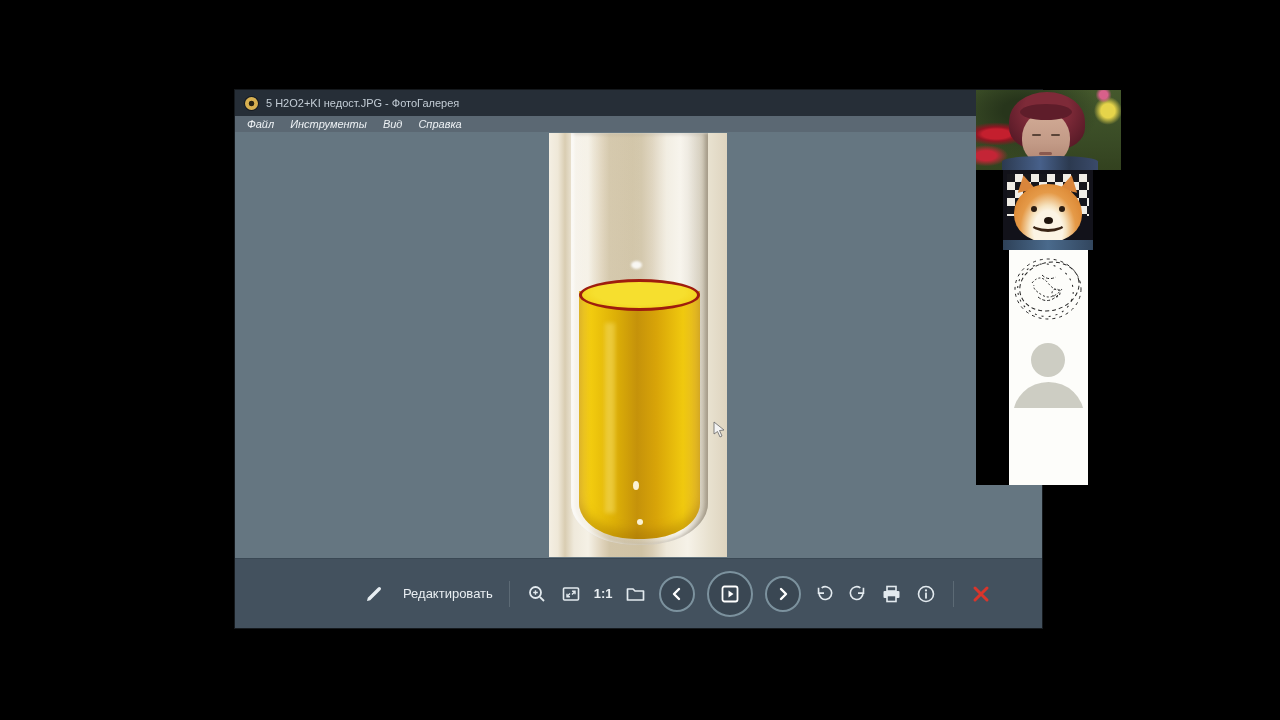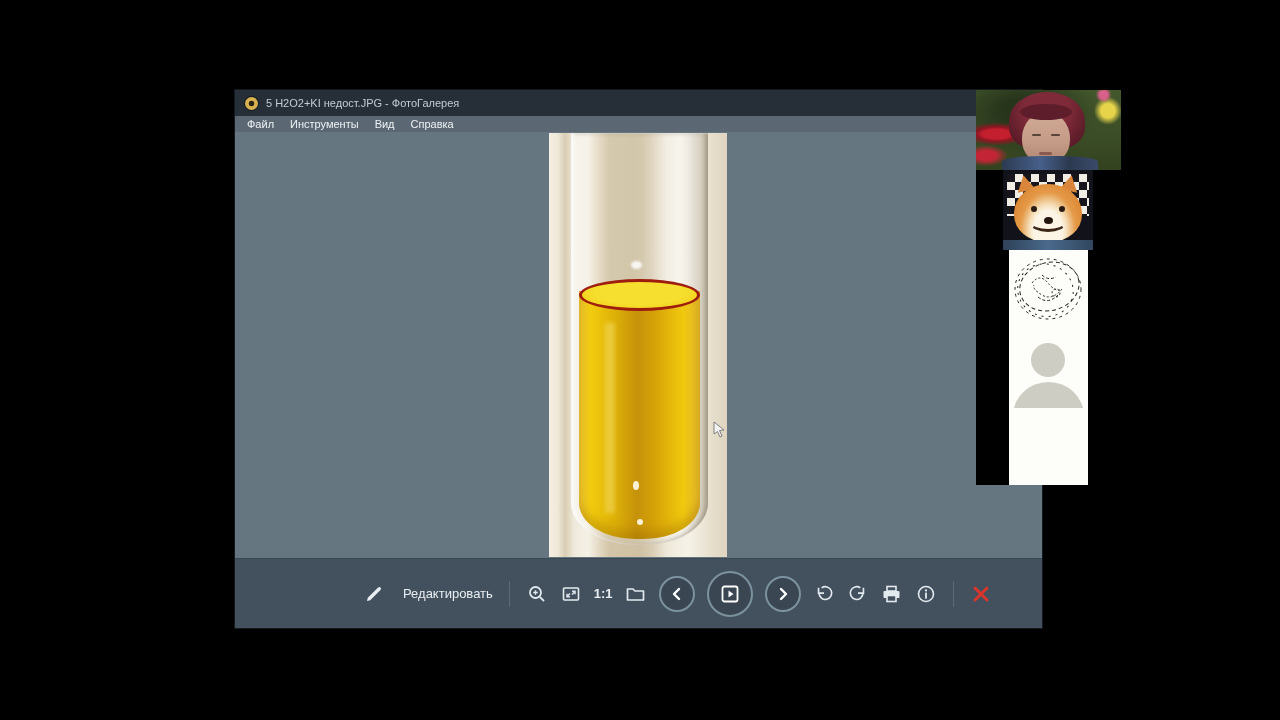--- a/index.html
+++ b/index.html
@@ -8,21 +8,21 @@
     font-family:"Liberation Sans", sans-serif;
   }
   
   .app-window{position:absolute;left:235px;top:90px;width:807px;height:538px;box-shadow:0 0 0 1px #15191d;}
   .titlebar{height:26px;background:#262e37;display:flex;align-items:center;gap:8px;padding:0 10px;}
   .app-icon{width:13px;height:13px;border-radius:50%;flex:0 0 auto;
     background:radial-gradient(circle at 50% 50%, #2a2414 0 27%, #d8b050 34% 68%, #8a6a24 100%);
     box-shadow:0 0 0 1px #151a20;}
   .win-title{color:#c3cdd6;font-size:11px;white-space:nowrap;}
   .menubar{height:16px;background:#5b6873;display:flex;align-items:center;gap:16px;padding:0 12px;}
-  .menu-item{color:#eef2f5;font-size:11px;line-height:16px;cursor:default;}
+  .menu-item{color:#eef2f5;font-size:11px;line-height:16px;cursor:default;font-style:italic;}
   .viewer{position:relative;height:426px;background:#657681;overflow:hidden;}
   
   .photo{position:absolute;left:314px;top:1px;width:178px;height:424px;overflow:hidden;
     background:linear-gradient(90deg,
       #f4efe3 0%, #efe8d8 5%, #d9cdb2 9%, #efe9db 14%, #f5f1e6 22%,
       #ded2ba 30%, #d2c5a8 34%, #cfc2a4 52%, #d9cdb4 58%, #eee8d9 66%,
       #f6f2e8 78%, #e8e1cf 90%, #ded4bf 100%);}
   .tube{position:absolute;left:22px;top:0;width:137px;height:412px;
     border-radius:0 0 64px 64px / 0 0 42px 42px;overflow:hidden;
     background:linear-gradient(90deg, rgba(255,255,255,.55) 0%, rgba(240,235,220,.12) 16%,

